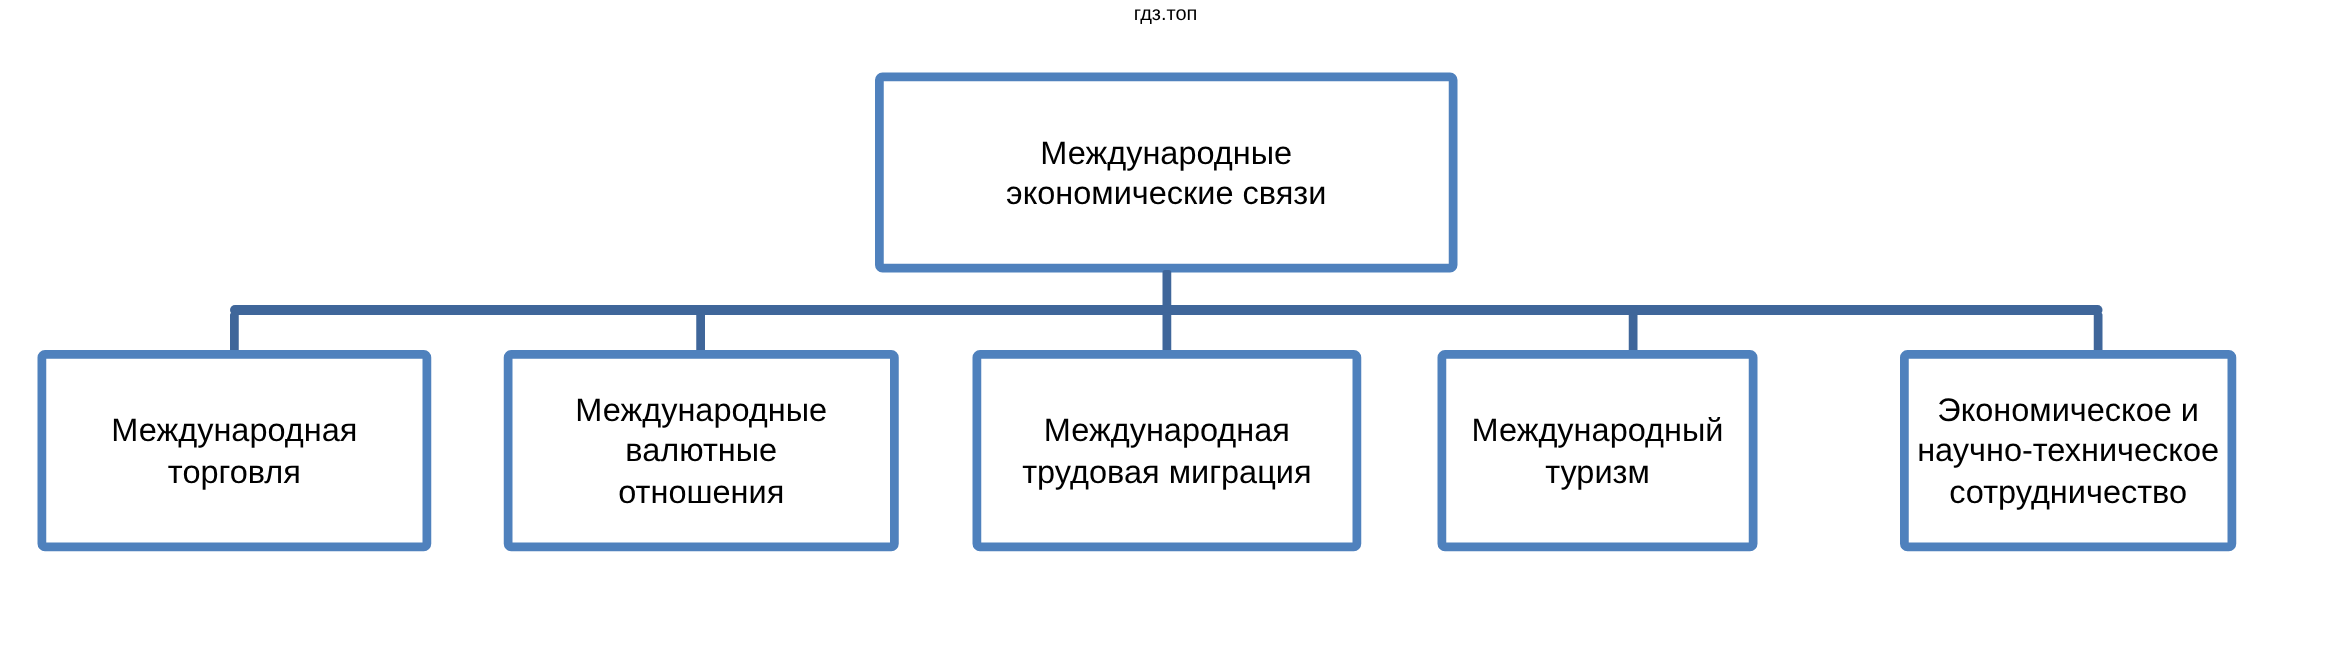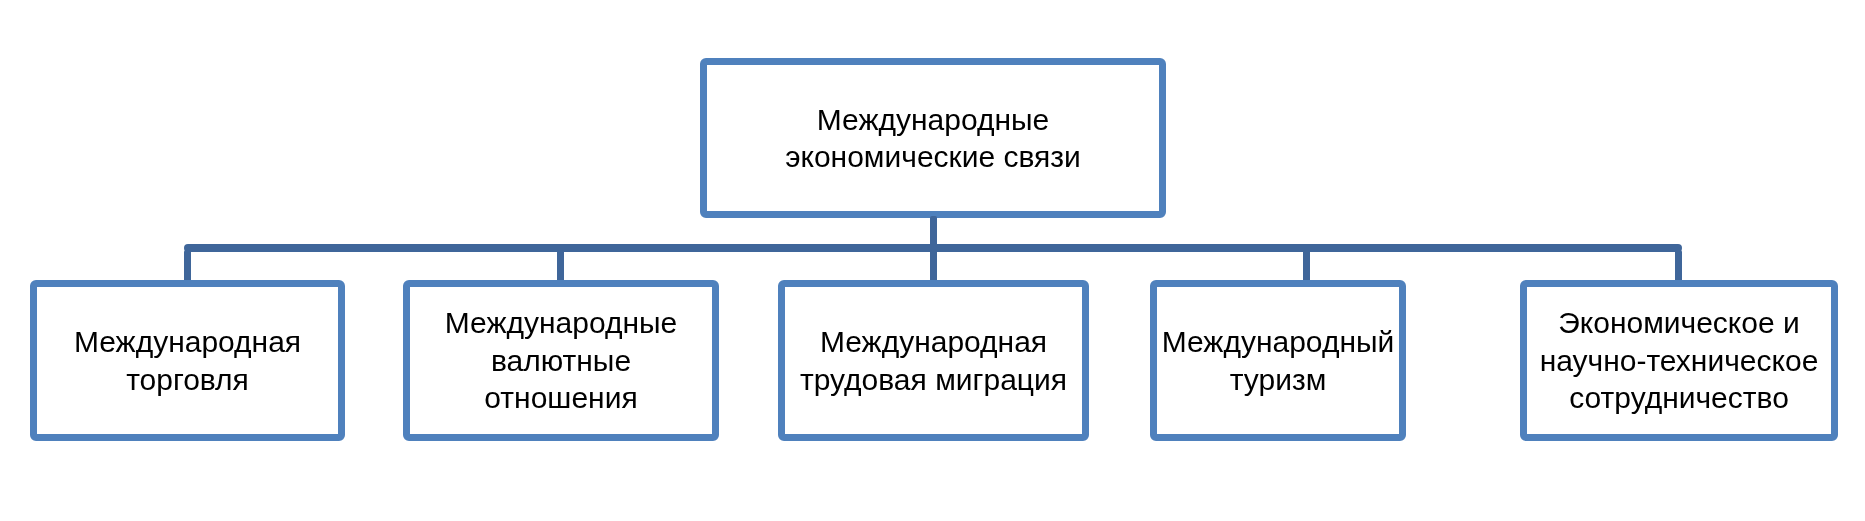--- a/index.html
+++ b/index.html
@@ -26,49 +26,50 @@
   .watermark.top{top:3px;}
   .watermark.bottom{top:489px;font-size:17px;}
   .node{
     position:absolute;
     box-sizing:border-box;
     background:var(--box-fill);
     border:7px solid var(--box-border);
     border-radius:6px;
     display:flex;align-items:center;justify-content:center;
     text-align:center;
-    font-size:30px;
+    font-size:26px;
     line-height:1.25;
     white-space:pre-line;
   }
   .node.root{left:700px;top:58px;width:466px;height:160px;}
   .node.child{top:280px;height:161px;}
   .node.c1{left:30px;width:315px;}
   .node.c2{left:403px;width:316px;}
   .node.c3{left:778px;width:311px;}
   .node.c4{left:1150px;width:256px;}
-  .node.c5{left:1520px;width:318px;}
+  .node.c5{left:1520px;width:269px;}
   .conn{
     position:absolute;
     background:var(--connector);
   }
   .conn.v{width:7px;border-radius:2px;}
   .conn.root-stub{left:930px;top:216px;height:32px;}
   .conn.bus{left:184px;top:244px;width:1498px;height:8px;border-radius:4px;}
   .conn.s1{left:184px;top:250px;height:34px;}
   .conn.s2{left:557px;top:250px;height:34px;}
   .conn.s3{left:930px;top:250px;height:34px;}
   .conn.s4{left:1303px;top:250px;height:34px;}
   .conn.s5{left:1675px;top:250px;height:34px;}
 </style>
 </head>
 <body>
 
 <div class="canvas">
 
+  <div class="watermark top">гдз.топ</div>
 
   <div class="node root">
     <span>Международные
 экономические связи</span>
   </div>
 
   <div class="conn v root-stub"></div>
   <div class="conn bus"></div>
   <div class="conn v s1"></div>
   <div class="conn v s2"></div>

